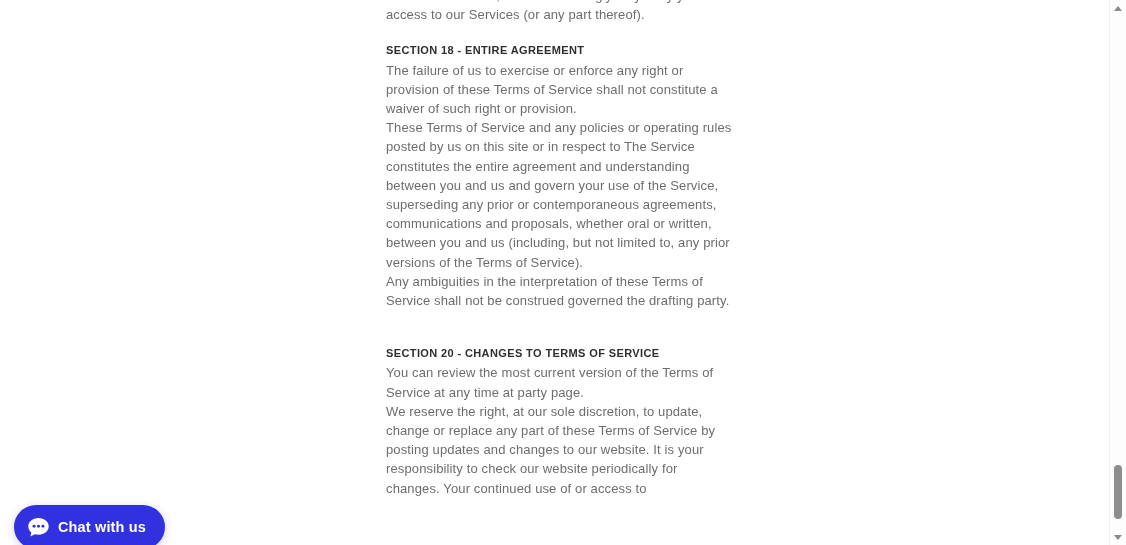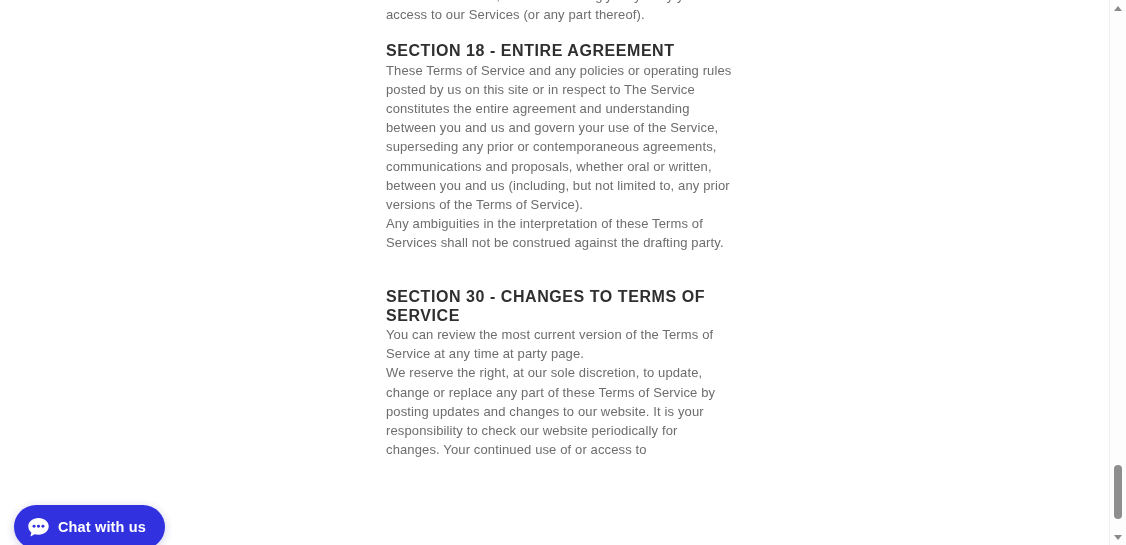--- a/index.html
+++ b/index.html
@@ -39,21 +39,21 @@
     font-size: 13px;
     line-height: 19.2px;
     color: #6d6d6d;
     letter-spacing: 0.01em;
     font-weight: 400;
     -webkit-font-smoothing: antialiased;
   }
 
   .section-heading {
     margin: 0;
-    font-size: 16px;
+    font-size: 11px;
     line-height: 19.2px;
     font-weight: 700;
     color: #2f2f2f;
     letter-spacing: 0.035em;
   }
 
   .gap-before-heading { height: 17px; }
 
   
   #chat-widget {
@@ -142,32 +142,33 @@
 
 <div id="page">
   <div id="doc-column">
 
     <p class="para">date of termination, and/or accordingly may deny you access to our Services (or any part thereof).</p>
 
     <div class="gap-before-heading"></div>
 
     <p class="section-heading">SECTION 18 - ENTIRE AGREEMENT</p>
 
+    <p class="para">The failure of us to exercise or enforce any right or provision of these Terms of Service shall not constitute a waiver of such right or provision.</p>
 
     <p class="para">These Terms of Service and any policies or operating rules posted by us on this site or in respect to The Service constitutes the entire agreement and understanding between you and us and govern your use of the Service, superseding any prior or contemporaneous agreements, communications and proposals, whether oral or written, between you and us (including, but not limited to, any prior versions of the Terms of Service).</p>
 
-    <p class="para">Any ambiguities in the interpretation of these Terms of Services shall not be construed against the drafting party.</p>
+    <p class="para">Any ambiguities in the interpretation of these Terms of Service shall not be construed governed the drafting party.</p>
 
     <div class="gap-before-heading"></div>
 
 
 
     <div class="gap-before-heading"></div>
 
-    <p class="section-heading">SECTION 30 - CHANGES TO TERMS OF SERVICE</p>
+    <p class="section-heading">SECTION 20 - CHANGES TO TERMS OF SERVICE</p>
 
     <p class="para">You can review the most current version of the Terms of Service at any time at party page.</p>
 
     <p class="para">We reserve the right, at our sole discretion, to update, change or replace any part of these Terms of Service by posting updates and changes to our website. It is your responsibility to check our website periodically for changes. Your continued use of or access to</p>
 
   </div>
 </div>
 
 <div id="chat-widget">
   <svg id="chat-bubble-icon" viewBox="0 0 28 28">

